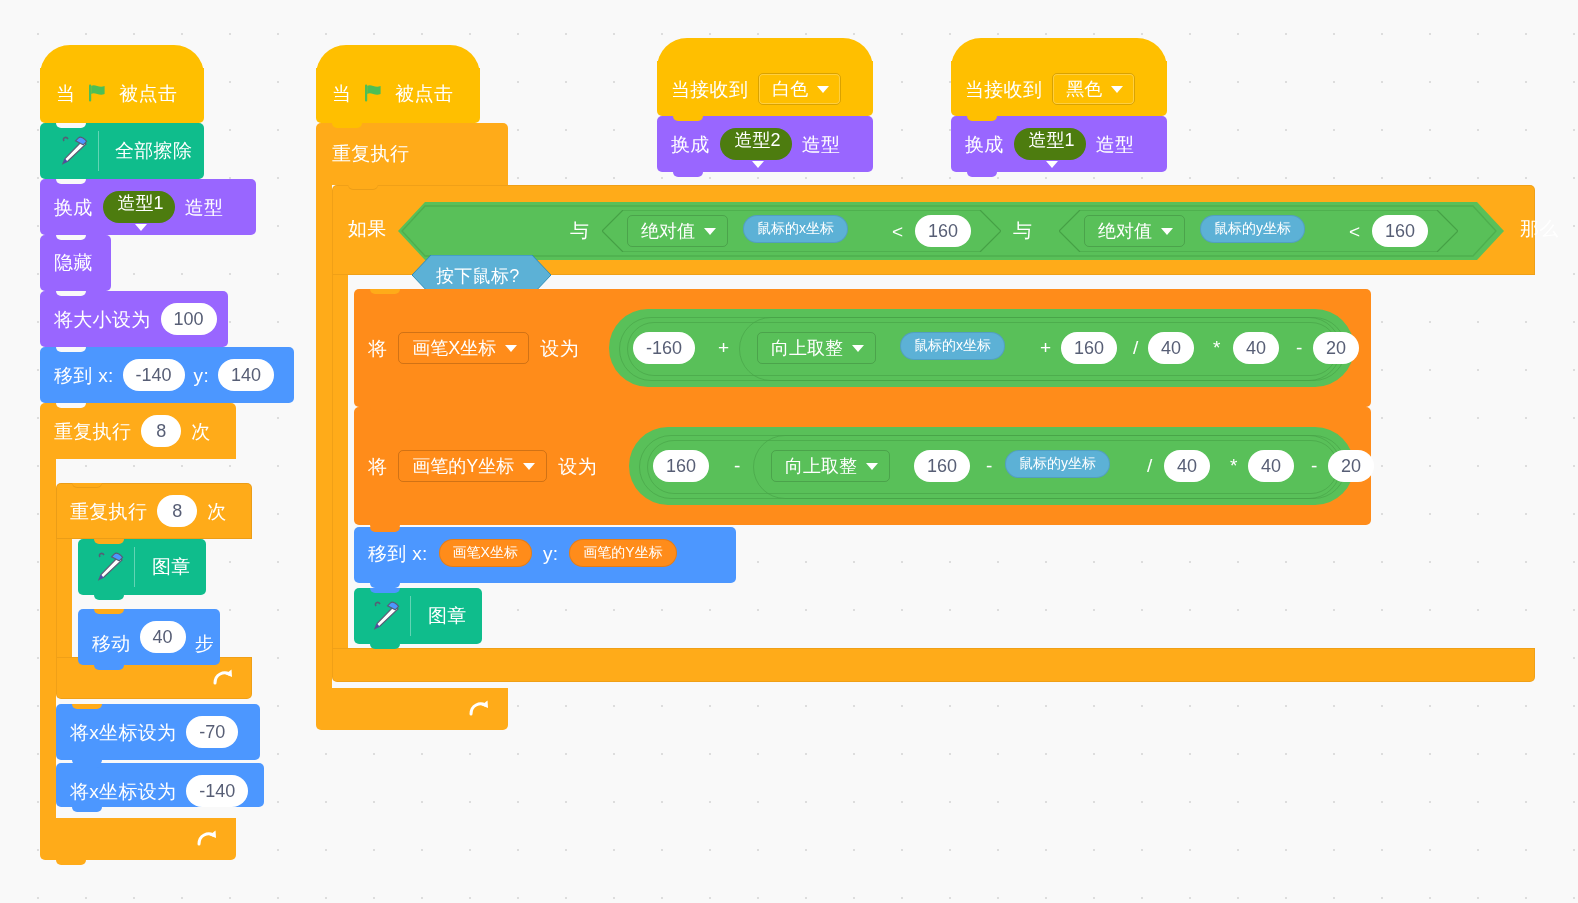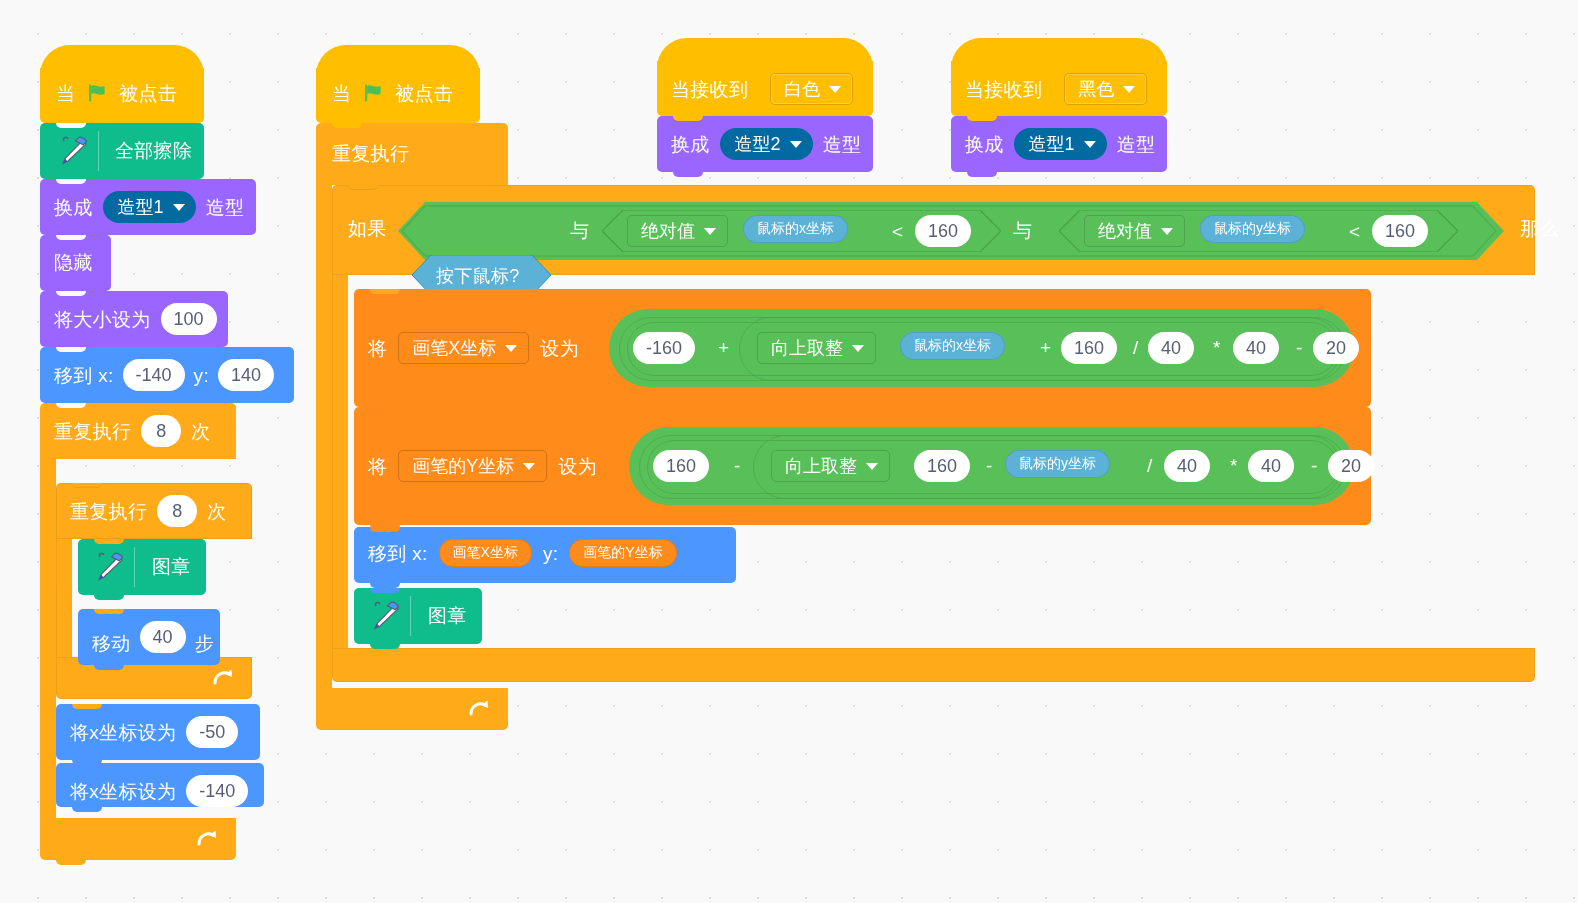--- a/index.html
+++ b/index.html
@@ -42,22 +42,22 @@
 
   
   .rep{border-radius:999px;display:inline-flex;align-items:center;justify-content:center;
        color:#fff;font-size:14px;height:28px;padding:0 14px;box-sizing:border-box;white-space:nowrap;text-align:center;}
   .rep.sens{background:#5CB1D6;box-shadow:inset 0 0 0 1px rgba(0,0,0,.10);}
   .rep.var{background:#FF8C1A;box-shadow:inset 0 0 0 1px rgba(0,0,0,.10);}
 
   
   .dd{border-radius:5px;display:inline-flex;align-items:center;gap:9px;color:#fff;font-size:18px;
       height:32px;padding:0 11px 0 13px;box-sizing:border-box;white-space:nowrap;}
-  .dd.ev{background:transparent;border:1px solid rgba(0,0,0,.15);box-shadow:inset 0 0 0 1px rgba(255,255,255,.25);margin-left:12px;}
-  .dd.looksdd{background:#0369a1;border-radius:999px;padding:0 11px 0 15px;}
+  .dd.ev{background:transparent;border:1px solid rgba(0,0,0,.15);box-shadow:inset 0 0 0 1px rgba(255,255,255,.25);}
+  .dd.looksdd{background:#4d7c0f;border-radius:999px;padding:0 11px 0 15px;flex-direction:column;}
   .dd.varsdd{background:transparent;border:1px solid rgba(0,0,0,.18);}
   .dd.opdd{background:transparent;border:1px solid rgba(0,0,0,.15);border-radius:5px;}
   .chev{width:0;height:0;border-left:6px solid transparent;border-right:6px solid transparent;
         border-top:7px solid #fff;display:inline-block;}
 
   
   .cbar{position:absolute;border-radius:5px 5px 0 0;}
   .cspine{position:absolute;width:16px;}
   .cfoot{position:absolute;border-radius:0 0 5px 5px;}
 
@@ -210,21 +210,21 @@
         <span class="oval">40</span>
         <span class="lbl">步</span>
       </div>
     </div>
 
     <div class="blk stack motion" style="left:56px;top:704px;width:204px;height:56px;">
       <div class="notch-top" style="background:#FFAB19;"></div>
       <div class="tab-bot motion"></div>
       <div style="position:absolute;left:14px;top:12px;display:flex;align-items:center;gap:10px;">
         <span class="lbl">将x坐标设为</span>
-        <span class="oval">-50</span>
+        <span class="oval">-70</span>
       </div>
     </div>
 
     <div class="blk stack motion" style="left:56px;top:763px;width:208px;height:44px;">
       <div class="notch-top" style="background:#4C97FF;"></div>
       <div class="tab-bot motion"></div>
       <div style="position:absolute;left:14px;top:12px;display:flex;align-items:center;gap:10px;">
         <span class="lbl">将x坐标设为</span>
         <span class="oval">-140</span>
       </div>

